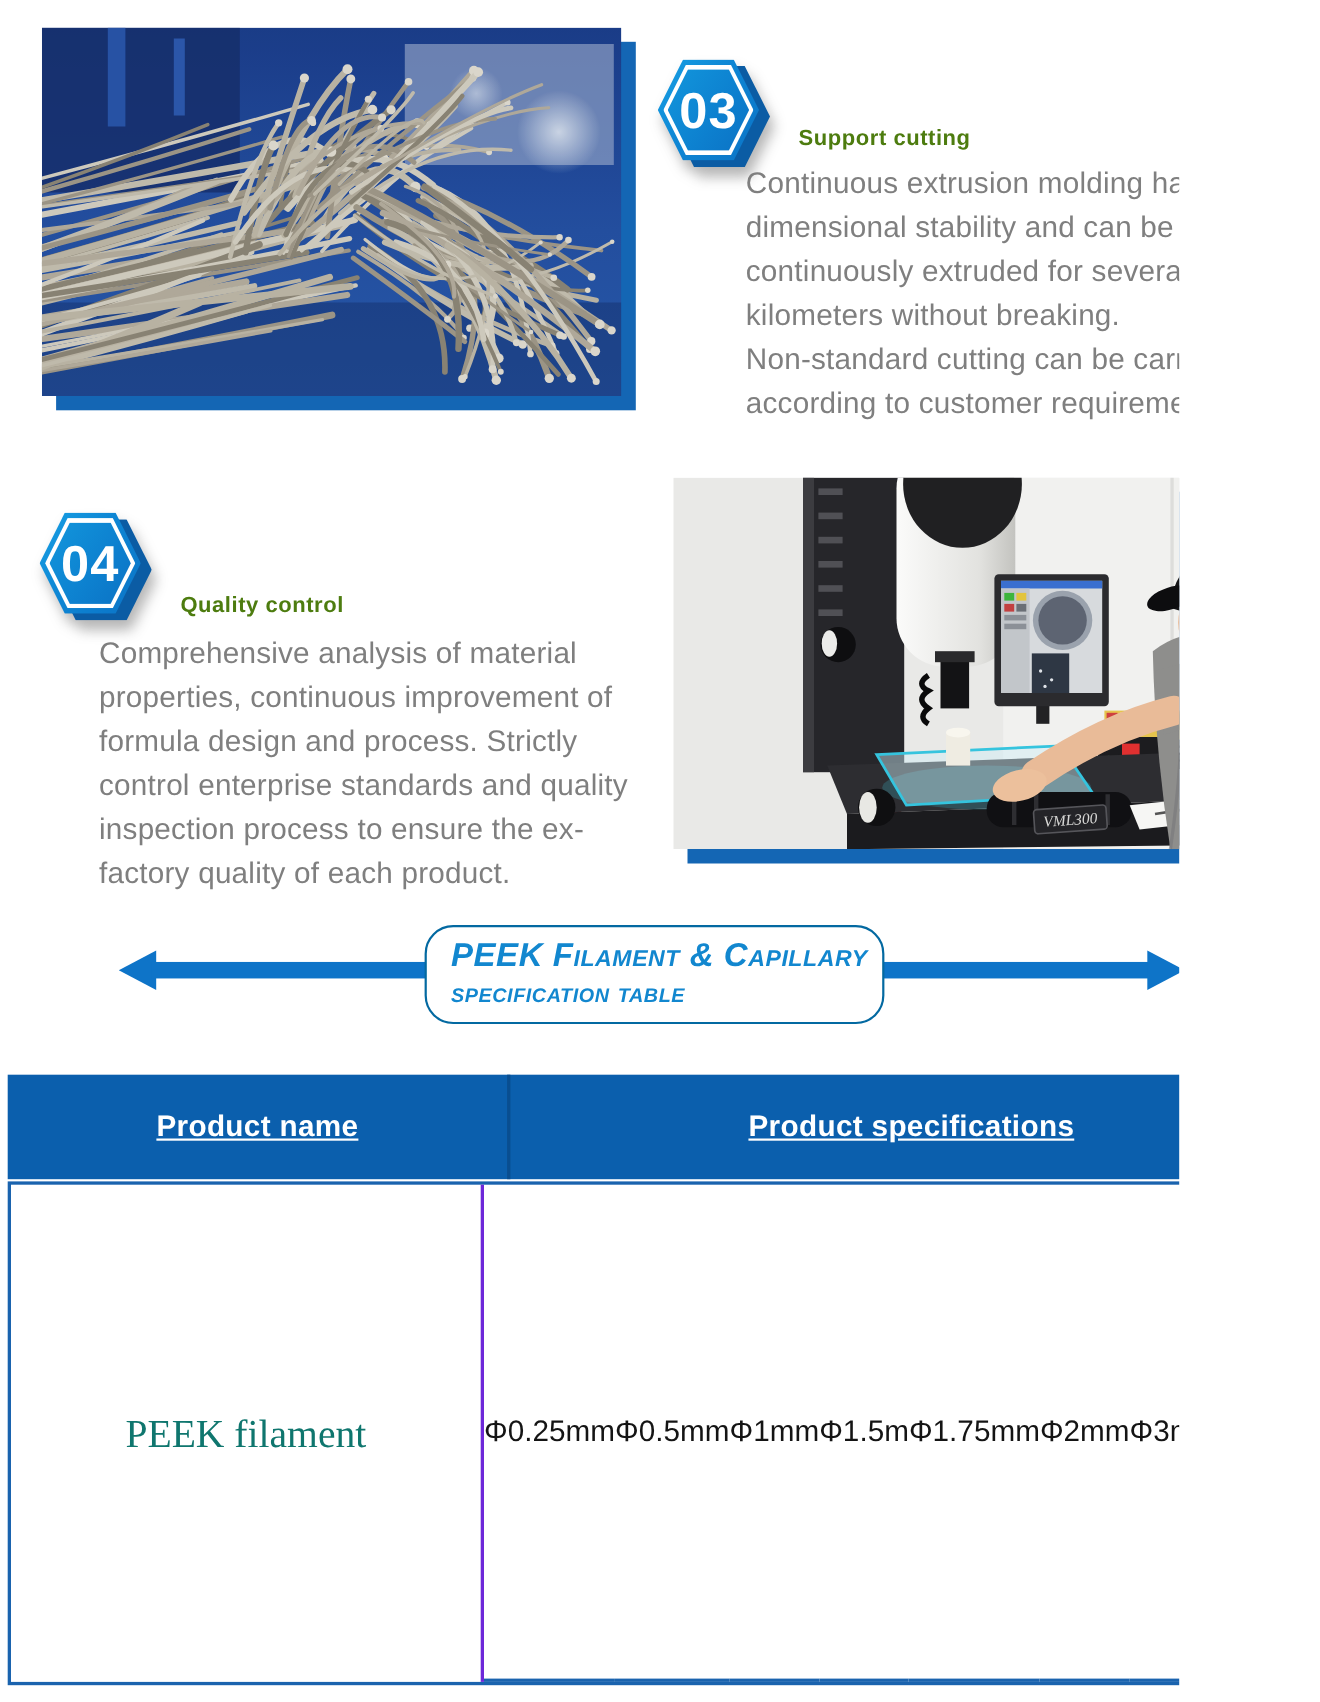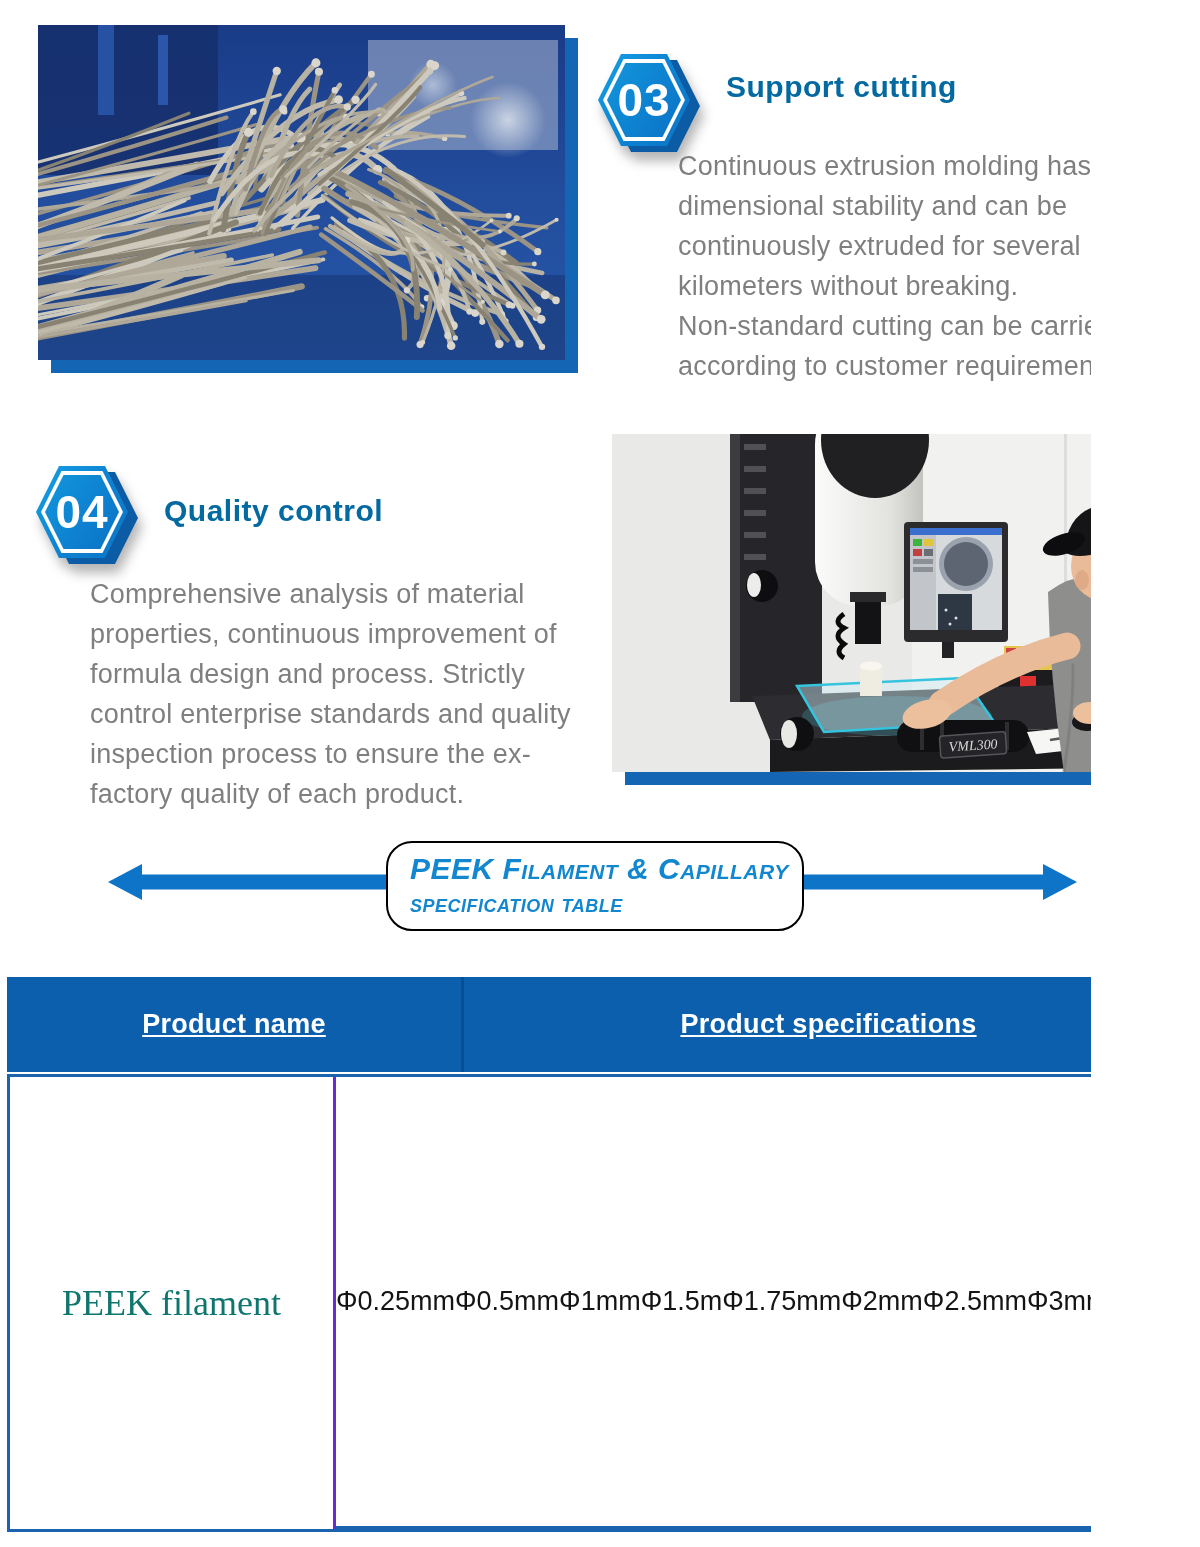--- a/index.html
+++ b/index.html
@@ -1,42 +1,42 @@
 <!DOCTYPE html>
 <html><head>
 <meta charset="utf-8">
 <style>
   html,body{margin:0;padding:0;background:#ffffff;}
   .page{position:relative;width:1072px;height:1547px;background:#ffffff;overflow:hidden;
-        font-family:"Liberation Sans",sans-serif;padding-left:19px;}
+        font-family:"Liberation Sans",sans-serif;}
 
   
   .photo{position:absolute;overflow:hidden;}
   .photo svg{display:block;}
   .photo-shadow{position:absolute;background:#1466b4;}
 
   
   .badge{position:absolute;width:92px;height:92px;filter:drop-shadow(4px 9px 6px rgba(90,90,90,.45));}
   .hexlayer{position:absolute;clip-path:polygon(25% 0,75% 0,100% 50%,75% 100%,25% 100%,0 50%);}
   .hex-shadow{inset:0;transform:translate(10px,6px);background:#0b5ca4;}
   .hex-main{inset:0;background:linear-gradient(125deg,#17a0e4 0%,#0e86d4 45%,#0b73c6 100%);}
   .hex-ring{inset:5px;background:#ffffff;}
   .hex-inner{inset:9px;background:linear-gradient(125deg,#1296dc 0%,#0d80cf 60%,#0b72c4 100%);}
   .badge-num{position:absolute;inset:0;display:flex;align-items:center;justify-content:center;
              color:#ffffff;font-size:46px;font-weight:700;letter-spacing:1px;}
 
   
-  .sec-title{position:absolute;font-size:30px;font-weight:700;color:#0369a1;letter-spacing:.5px;}
+  .sec-title{position:absolute;font-size:20px;font-weight:700;color:#4d7c0f;letter-spacing:.5px;margin-top:45px;}
   .sec-body{position:absolute;font-size:27px;line-height:40px;color:#7f7f7f;
             white-space:pre-line;letter-spacing:.2px;}
 
   
   .arrow-svg{position:absolute;left:100px;top:860px;z-index:1;}
   .banner-box{position:absolute;left:386px;top:841px;width:418px;height:90px;z-index:2;
-              background:#ffffff;border:2px solid #000000;border-radius:26px;
+              background:#ffffff;border:2px solid #0369a1;border-radius:26px;
               box-sizing:border-box;padding:9px 0 0 22px;}
   .banner-line1{font-size:30px;font-style:italic;font-weight:600;color:#1287cf;
                 font-variant:small-caps;letter-spacing:.5px;}
   .banner-line2{font-size:25px;font-style:italic;font-weight:700;color:#1287cf;
                 font-variant:small-caps;margin-top:3px;letter-spacing:.5px;}
 
   
   .spec-table{position:absolute;left:7px;top:977px;width:1186px;}
   .thead{height:95px;background:#0b5fad;display:flex;}
   .th{display:flex;align-items:center;justify-content:center;color:#ffffff;
@@ -459,20 +459,19 @@
     </div>
     <div class="tbody">
       <div class="tname">PEEK filament</div>
       <div class="tspecs">
         <div class="spec-cell">Φ0.25mm</div>
         <div class="spec-cell">Φ0.5mm</div>
         <div class="spec-cell">Φ1mm</div>
         <div class="spec-cell">Φ1.5m</div>
         <div class="spec-cell">Φ1.75mm</div>
         <div class="spec-cell">Φ2mm</div>
-        <div class="spec-cell">Φ2.5mm</div>
         <div class="spec-cell">Φ3mm</div>
         <div class="spec-cell">Φ4mm</div>
       </div>
     </div>
   </div>
 
 </div>
 
 </body></html>

